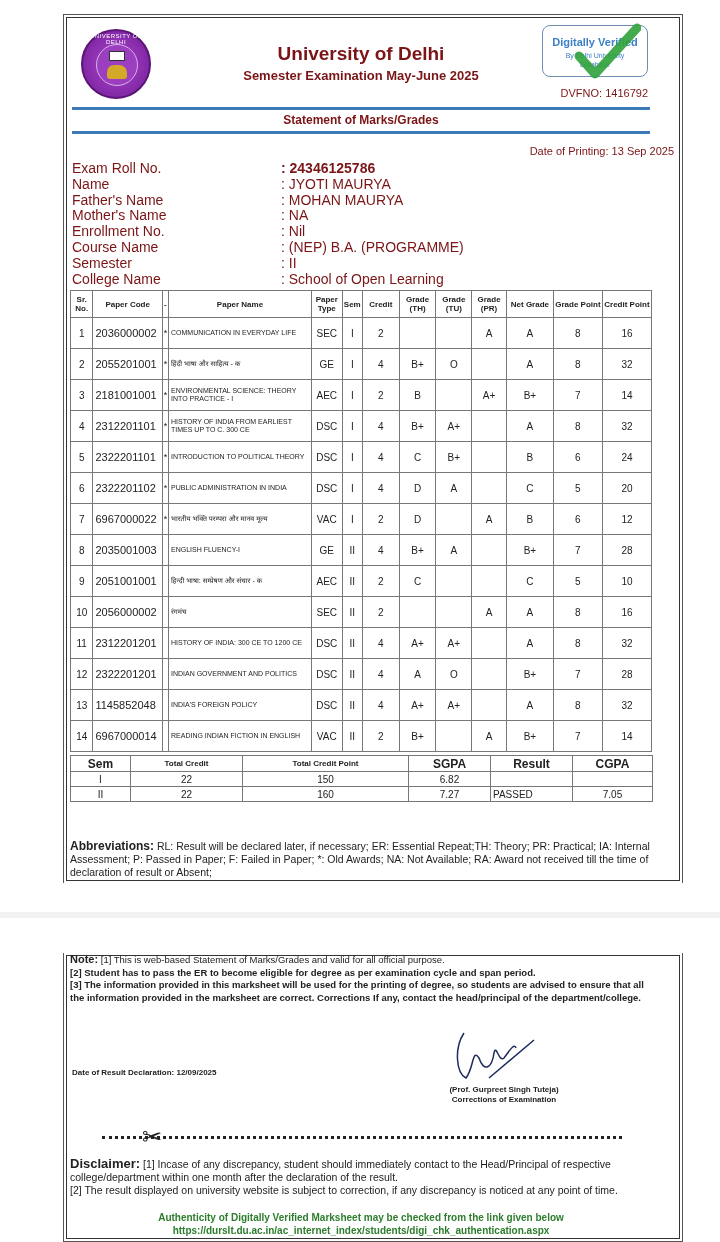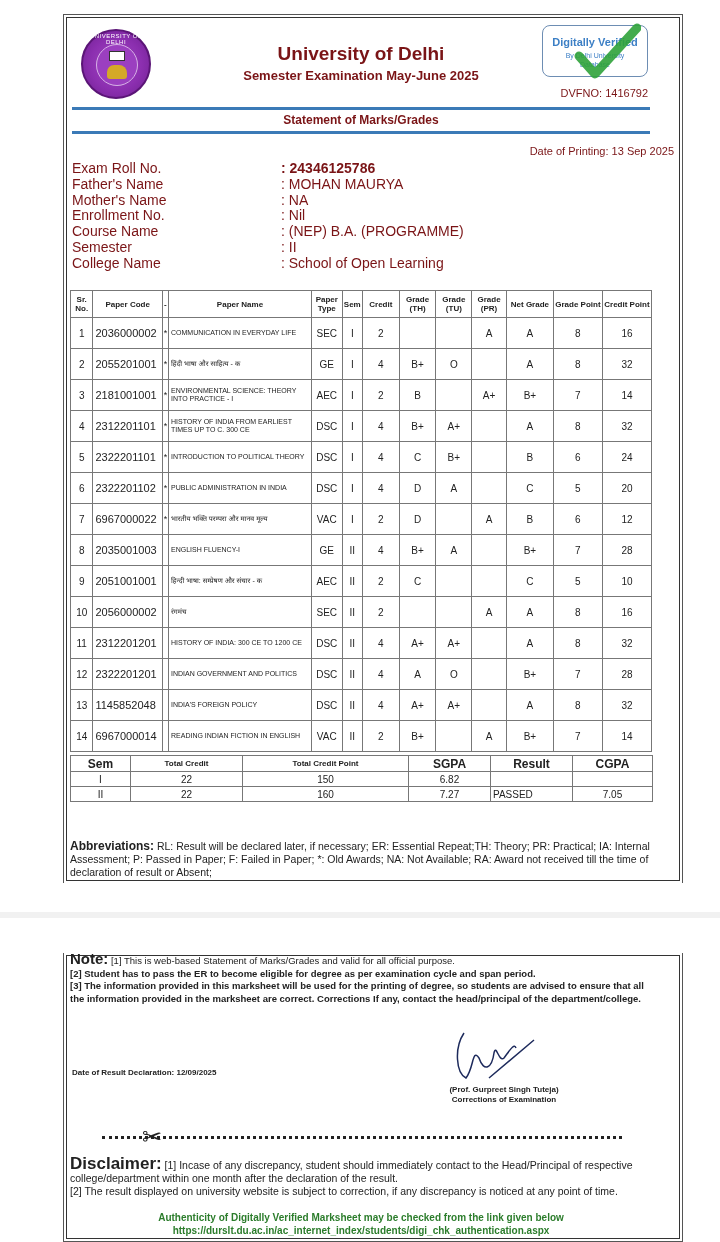--- a/index.html
+++ b/index.html
@@ -46,29 +46,29 @@
   table.summary th { font-weight:bold; height:15px; }
   table.summary td { font-size:10px; height:14px; }
   .th-big { font-size:12px; }
   .th-small { font-size:8px; }
   td.left { text-align:left !important; padding-left:2px !important; }
 
   .abbr { position:absolute; left:6px; top:825px; width:582px; font-size:10.5px; line-height:13px; color:#222; }
   .abbr b { font-size:12px; }
 
   .note { position:absolute; left:6px; top:0px; width:582px; font-size:9.5px; line-height:12.5px; color:#222; }
-  .note b.lead { font-size:15px; }
+  .note b.lead { font-size:11px; }
   .note .strong { font-weight:bold; }
   .decl { position:absolute; left:8px; top:115px; font-size:8px; font-weight:bold; }
   .sign { position:absolute; left:380px; top:75px; width:120px; height:60px; }
   .signer { position:absolute; left:370px; top:132px; width:140px; text-align:center; font-size:8px; font-weight:bold; line-height:10px; }
   .cutline { position:absolute; left:38px; top:183px; width:520px; border-top:3px dotted #222; }
   .scissors { position:absolute; left:78px; top:172px; font-size:24px; line-height:24px; }
   .disclaimer { position:absolute; left:6px; top:204px; width:582px; font-size:10.5px; line-height:13px; color:#222; }
-  .disclaimer b { font-size:17px; }
+  .disclaimer b { font-size:13px; }
   .auth { position:absolute; left:0; top:258px; width:594px; text-align:center; font-size:10px; font-weight:bold; color:#2c7d2c; line-height:13px; }
 </style>
 </head>
 <body>
 
 <div class="page page1">
   <div class="header">
     <div class="logo">
       <div class="logo-inner"></div>
       <div class="logo-book"></div>
@@ -93,20 +93,24 @@
   <div class="rule" style="top:92px;"></div>
   <div class="sot">Statement of Marks/Grades</div>
   <div class="rule" style="top:116px;"></div>
 
   <div class="print-date">Date of Printing: 13 Sep 2025</div>
 
   <div class="info">
     <div class="info-row">
         <span class="info-label">Exam Roll No.</span>
         <span class="info-value bold">: 24346125786</span>
+      </div>
+    <div class="info-row">
+        <span class="info-label">Name</span>
+        <span class="info-value">: JYOTI MAURYA</span>
       </div>
     <div class="info-row">
         <span class="info-label">Father's Name</span>
         <span class="info-value">: MOHAN MAURYA</span>
       </div>
     <div class="info-row">
         <span class="info-label">Mother's Name</span>
         <span class="info-value">: NA</span>
       </div>
     <div class="info-row">

